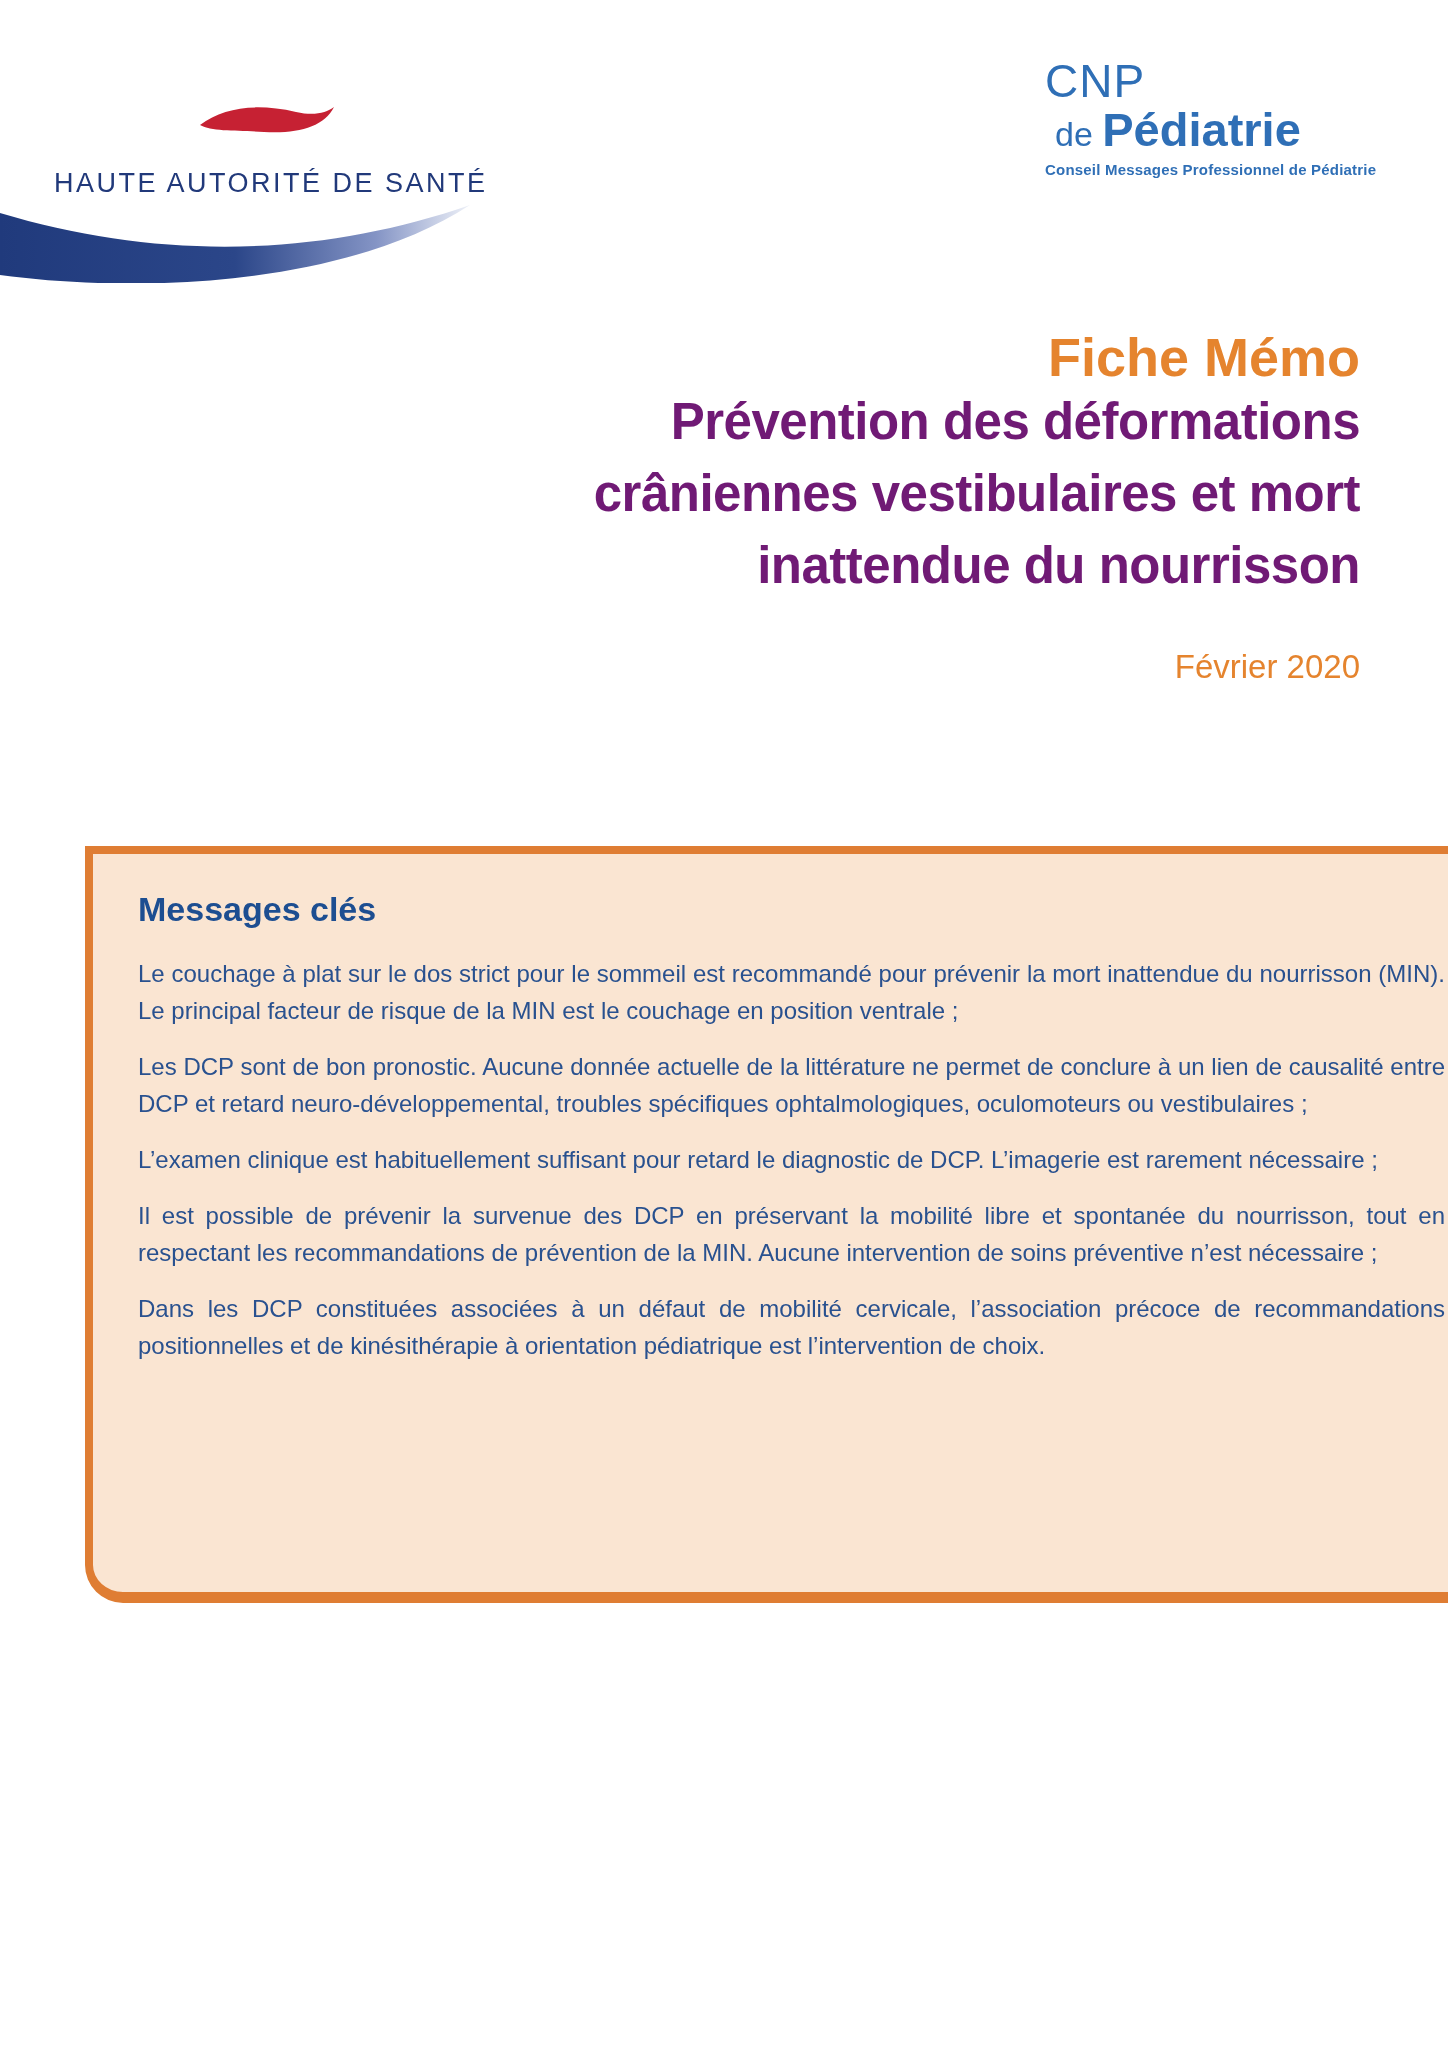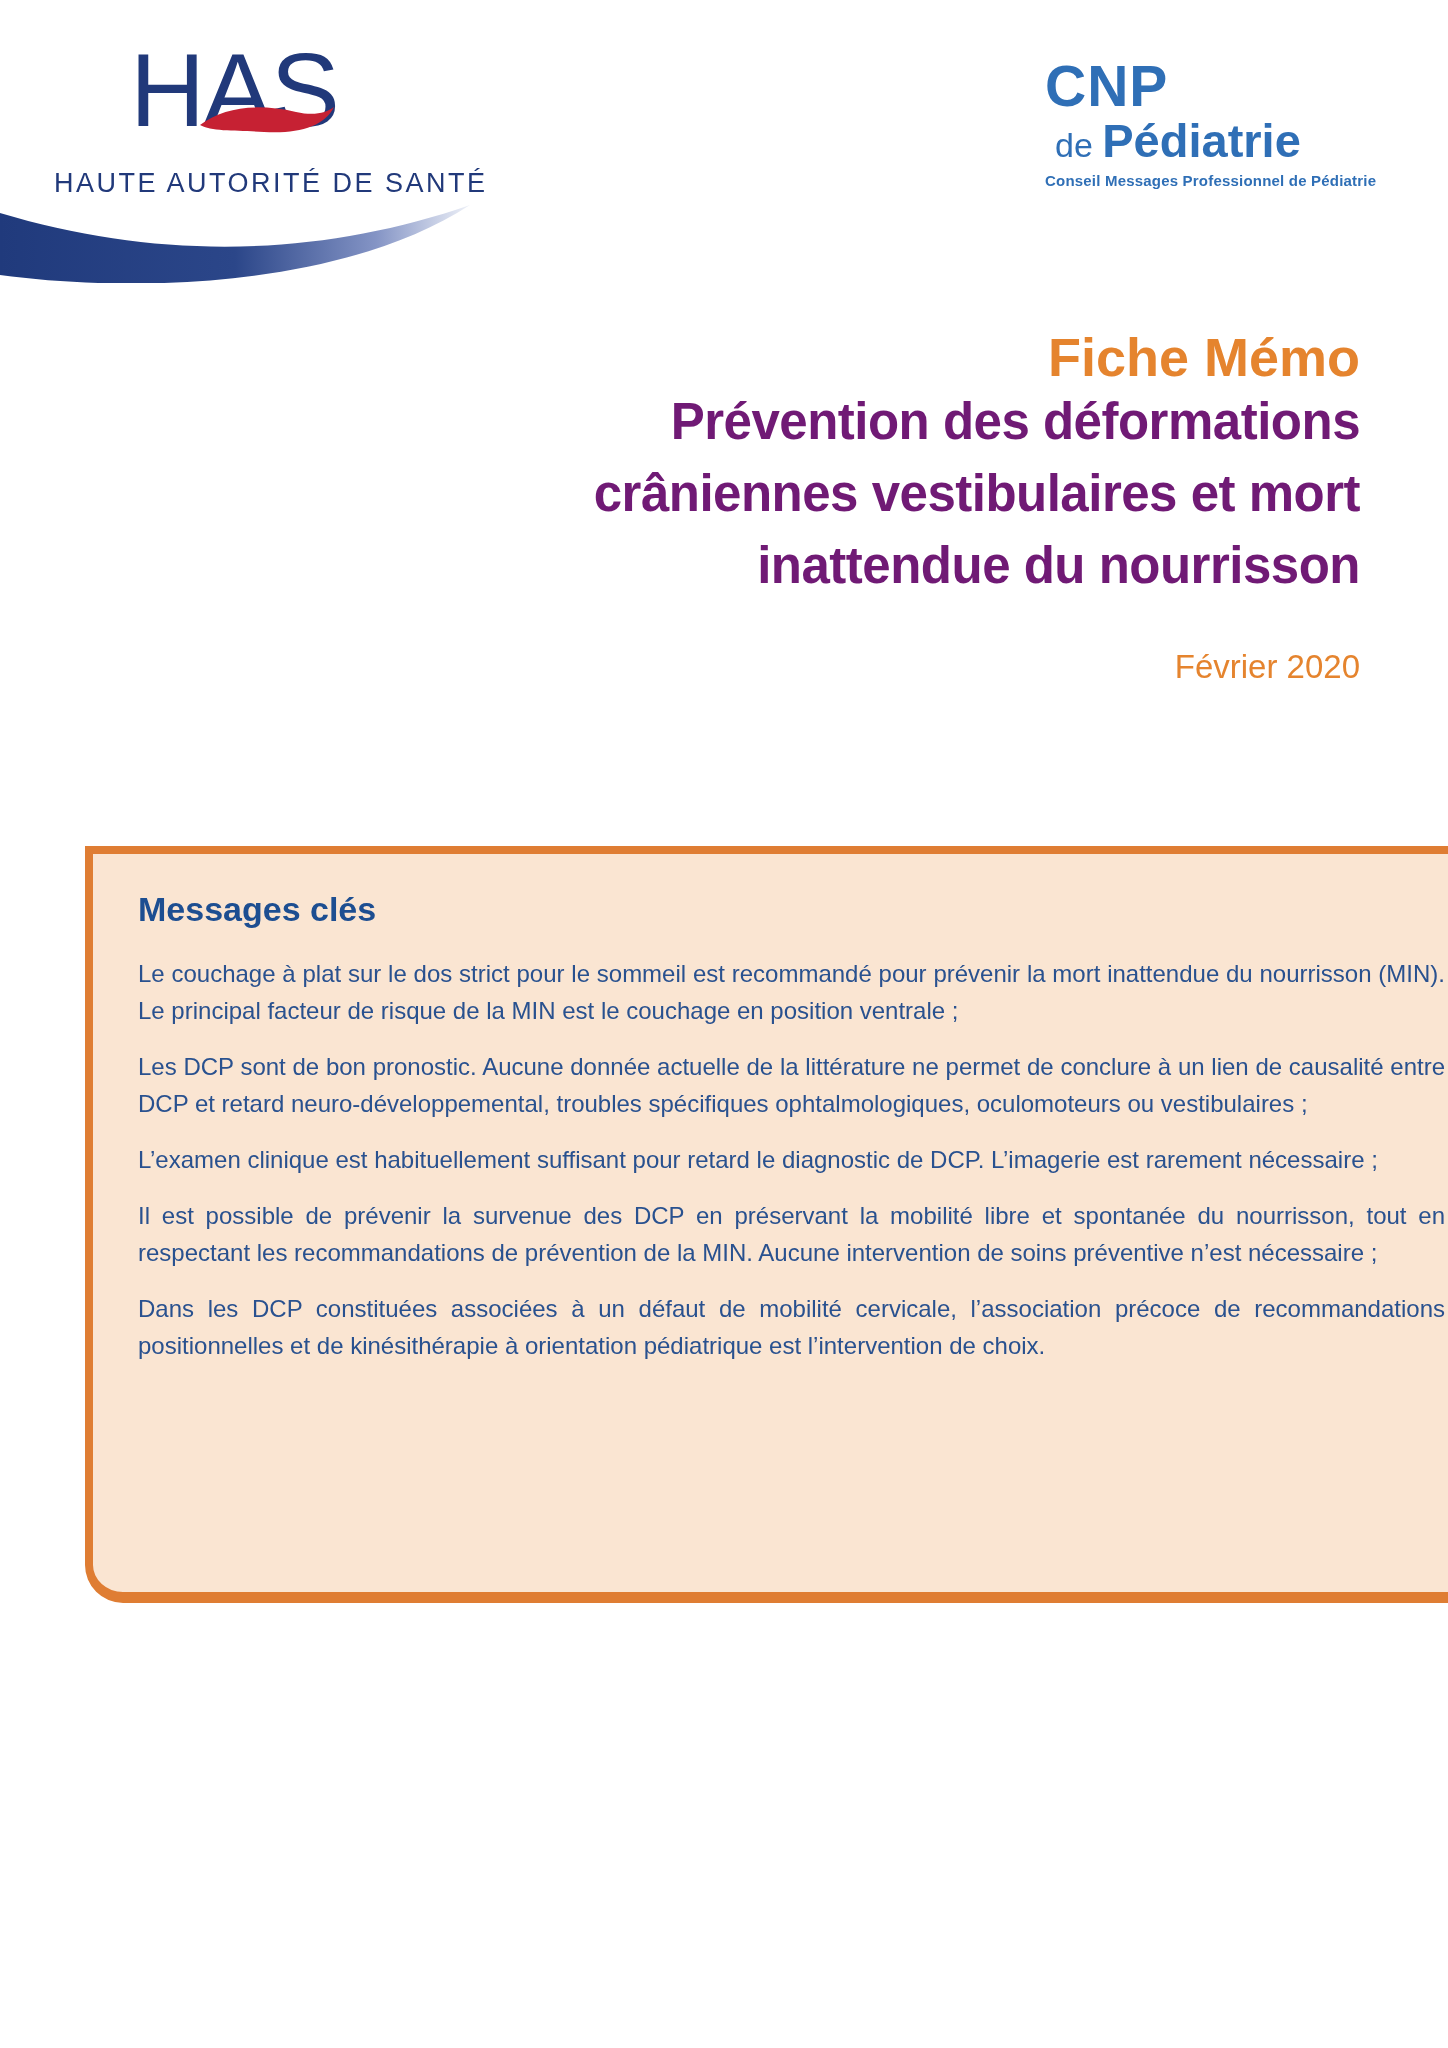--- a/index.html
+++ b/index.html
@@ -23,21 +23,21 @@
   .has-name{
     position:absolute;left:54px;top:168px;
     font-size:27px;font-weight:400;letter-spacing:2.5px;
     color:#21397a;white-space:nowrap;
   }
   .blue-swoosh{position:absolute;left:0;top:203px;width:472px;height:80px;}
 
   
   .cnp-logo{position:absolute;left:1045px;top:58px;width:318px;}
   .cnp-acronym{
-    font-size:57px;font-weight:700;color:#2f6fb6;line-height:1;letter-spacing:1px;
+    font-size:46px;font-weight:400;color:#2f6fb6;line-height:1;letter-spacing:1px;
   }
   .cnp-line2{margin-top:2px;margin-left:10px;white-space:nowrap;color:#2f6fb6;line-height:1;}
   .cnp-de{font-size:34px;font-weight:400;}
   .cnp-specialty{font-size:47px;font-weight:700;letter-spacing:0px;}
   .cnp-fullname{
     margin-top:8px;font-size:15px;font-weight:700;color:#2f6fb6;
     white-space:nowrap;letter-spacing:0.2px;
   }
 
   
@@ -78,21 +78,20 @@
     color:#29518f;
     text-align:justify;
   }
 </style>
 </head>
 <body>
 
 <div class="page">
 
   <div class="has-logo">
-    <div class="has-acronym">HAS</div>
     <svg class="has-red-swoosh" viewBox="0 0 138 34" preserveAspectRatio="none">
       <path d="M2,22 C26,4 58,0 98,9 C116,13 128,10 136,4
                C126,24 100,31 66,29 C40,27 14,29 2,22 Z" fill="#c62133"></path>
     </svg>
     <div class="has-name">HAUTE AUTORITÉ DE SANTÉ</div>
     <svg class="blue-swoosh" viewBox="0 0 472 80" preserveAspectRatio="none">
       <defs>
         <linearGradient id="swooshGrad" x1="0" y1="0" x2="1" y2="0">
           <stop offset="0" stop-color="#203a7c"></stop>
           <stop offset="0.5" stop-color="#2b4689"></stop>

